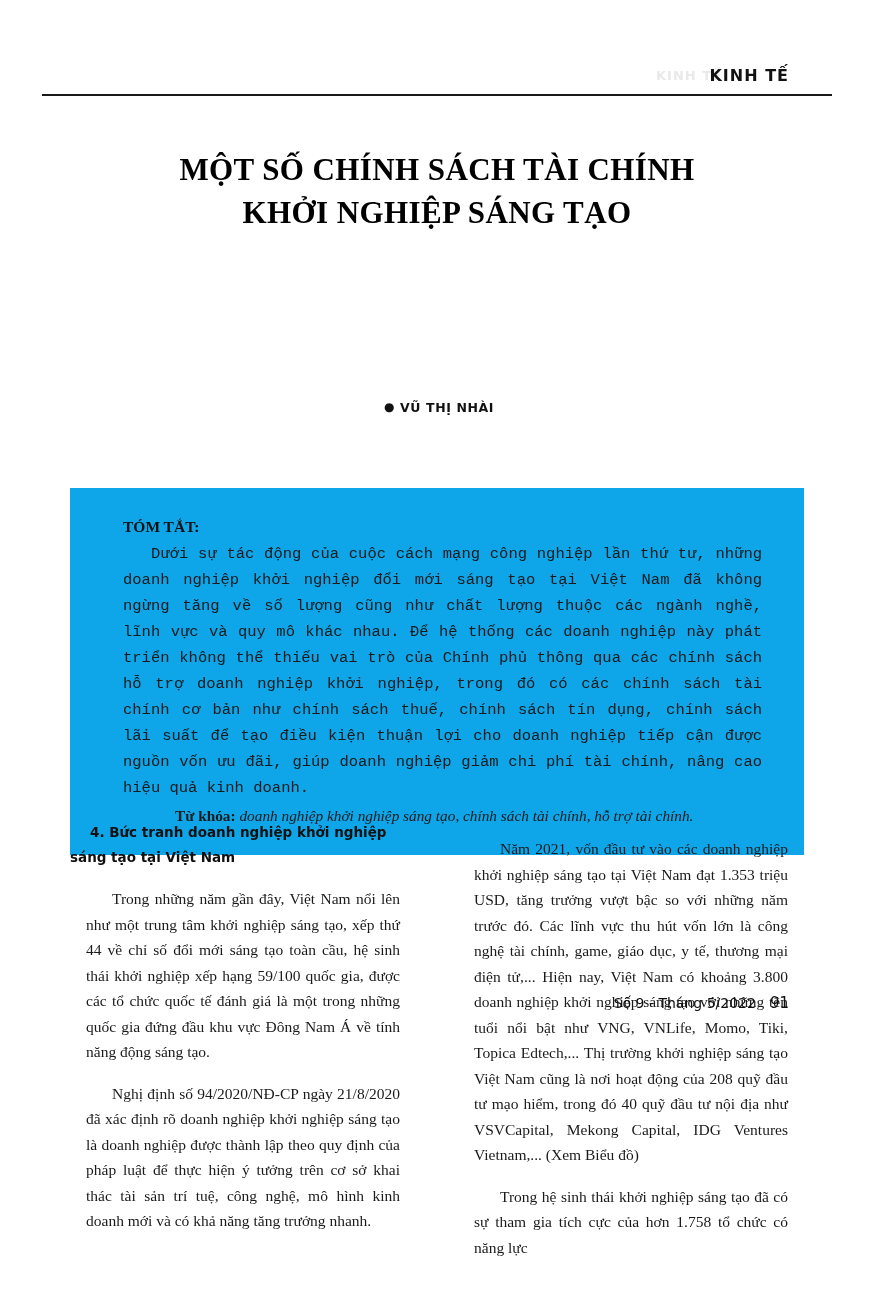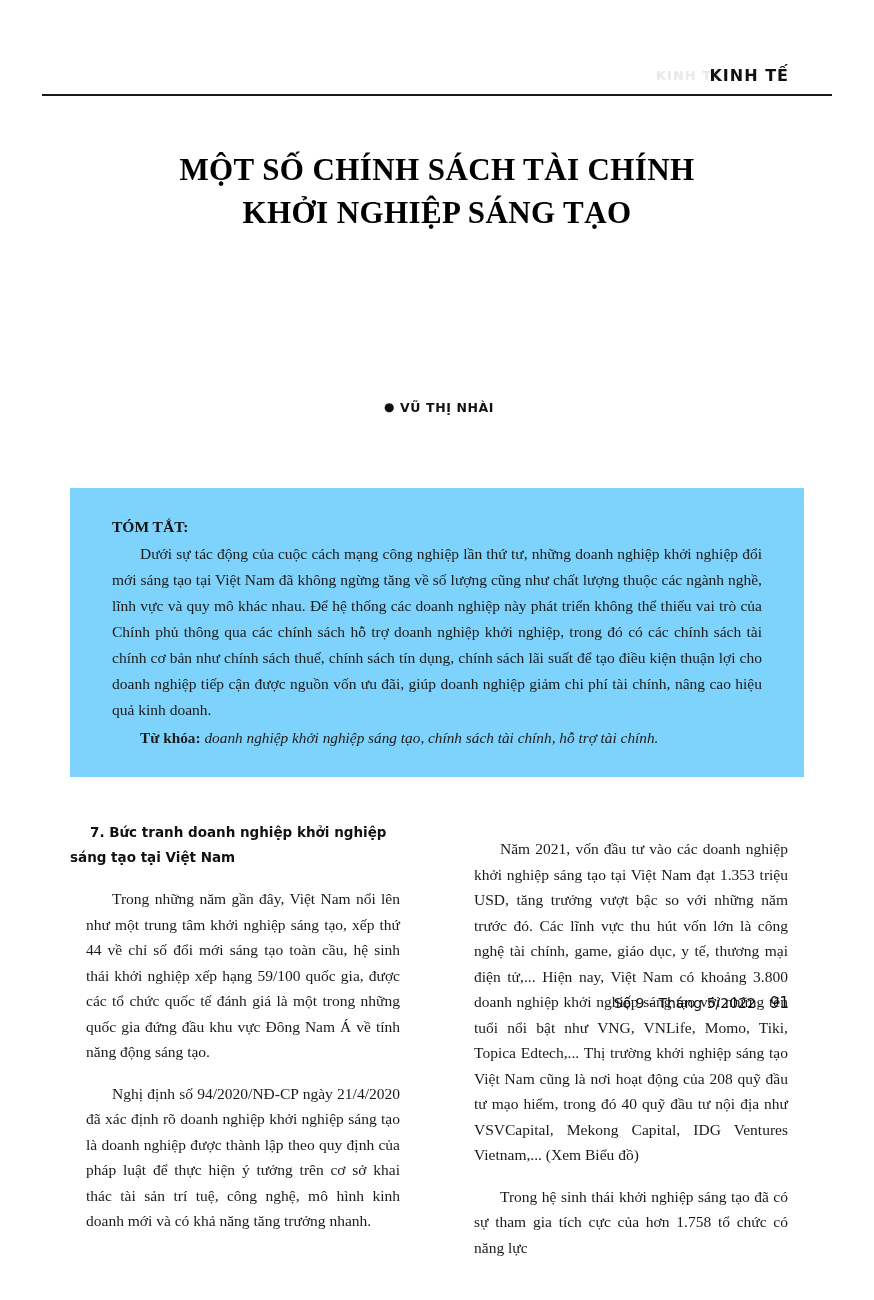--- a/index.html
+++ b/index.html
@@ -97,52 +97,53 @@
     vertical-align: 1px;
   }
 
   
   .abstract {
     position: absolute;
     top: 488px;
     left: 70px;
     width: 734px;
     min-height: 258px;
-    background: #7dd3fc;
+    background: #0ea5e9;
     box-sizing: border-box;
-    padding: 30px 42px 26px 42px;
+    padding: 30px 42px 26px 53px;
   }
   .abstract-heading {
     font-family: "Liberation Serif", serif;
     font-weight: bold;
     font-size: 15.5px;
     margin-bottom: 5px;
     color: #111;
   }
   .abstract-body {
-    font-family: Liberation Serif, serif;
+    font-family: Liberation Mono, monospace;
     font-size: 15.5px;
     line-height: 26px;
     text-align: justify;
     text-indent: 28px;
     color: #1a1a1a;
   }
   .abstract-keywords {
     font-family: "Liberation Serif", serif;
     font-size: 15.3px;
     line-height: 26px;
     text-align: justify;
     text-indent: 28px;
     margin-top: 2px;
     font-style: italic;
     color: #1a1a1a;
   }
   .abstract-keywords b {
     font-style: normal;
     font-weight: bold;
+    margin-left: 24px;
   }
 
   
   .columns {
     position: absolute;
     top: 820px;
     left: 70px;
     width: 734px;
     display: flex;
     gap: 42px;
@@ -208,23 +209,23 @@
   </div>
 
   <div class="abstract">
     <div class="abstract-heading">TÓM TẮT:</div>
     <div class="abstract-body">Dưới sự tác động của cuộc cách mạng công nghiệp lần thứ tư, những doanh nghiệp khởi nghiệp đổi mới sáng tạo tại Việt Nam đã không ngừng tăng về số lượng cũng như chất lượng thuộc các ngành nghề, lĩnh vực và quy mô khác nhau. Để hệ thống các doanh nghiệp này phát triển không thể thiếu vai trò của Chính phủ thông qua các chính sách hỗ trợ doanh nghiệp khởi nghiệp, trong đó có các chính sách tài chính cơ bản như chính sách thuế, chính sách tín dụng, chính sách lãi suất để tạo điều kiện thuận lợi cho doanh nghiệp tiếp cận được nguồn vốn ưu đãi, giúp doanh nghiệp giảm chi phí tài chính, nâng cao hiệu quả kinh doanh.</div>
     <div class="abstract-keywords"><b>Từ khóa:</b><span> doanh nghiệp khởi nghiệp sáng tạo, chính sách tài chính, hỗ trợ tài chính.</span></div>
   </div>
 
   <div class="columns">
     <div class="col">
-      <div class="sec-heading">7. Bức tranh doanh nghiệp khởi nghiệp sáng tạo tại Việt Nam</div>
+      <div class="sec-heading">4. Bức tranh doanh nghiệp khởi nghiệp sáng tạo tại Việt Nam</div>
       <p class="para">Trong những năm gần đây, Việt Nam nổi lên như một trung tâm khởi nghiệp sáng tạo, xếp thứ 44 về chỉ số đổi mới sáng tạo toàn cầu, hệ sinh thái khởi nghiệp xếp hạng 59/100 quốc gia, được các tổ chức quốc tế đánh giá là một trong những quốc gia đứng đầu khu vực Đông Nam Á về tính năng động sáng tạo.</p>
-      <p class="para">Nghị định số 94/2020/NĐ-CP ngày 21/4/2020 đã xác định rõ doanh nghiệp khởi nghiệp sáng tạo là doanh nghiệp được thành lập theo quy định của pháp luật để thực hiện ý tưởng trên cơ sở khai thác tài sản trí tuệ, công nghệ, mô hình kinh doanh mới và có khả năng tăng trưởng nhanh.</p>
+      <p class="para">Nghị định số 94/2020/NĐ-CP ngày 21/8/2020 đã xác định rõ doanh nghiệp khởi nghiệp sáng tạo là doanh nghiệp được thành lập theo quy định của pháp luật để thực hiện ý tưởng trên cơ sở khai thác tài sản trí tuệ, công nghệ, mô hình kinh doanh mới và có khả năng tăng trưởng nhanh.</p>
     </div>
     <div class="col">
       <p class="para">Năm 2021, vốn đầu tư vào các doanh nghiệp khởi nghiệp sáng tạo tại Việt Nam đạt 1.353 triệu USD, tăng trưởng vượt bậc so với những năm trước đó. Các lĩnh vực thu hút vốn lớn là công nghệ tài chính, game, giáo dục, y tế, thương mại điện tử,... Hiện nay, Việt Nam có khoảng 3.800 doanh nghiệp khởi nghiệp sáng tạo với những tên tuổi nổi bật như VNG, VNLife, Momo, Tiki, Topica Edtech,... Thị trường khởi nghiệp sáng tạo Việt Nam cũng là nơi hoạt động của 208 quỹ đầu tư mạo hiểm, trong đó 40 quỹ đầu tư nội địa như VSVCapital, Mekong Capital, IDG Ventures Vietnam,... (Xem Biểu đồ)</p>
       <p class="para">Trong hệ sinh thái khởi nghiệp sáng tạo đã có sự tham gia tích cực của hơn 1.758 tổ chức có năng lực</p>
     </div>
   </div>
 
   <div class="footer">
     <span class="issue">Số 9</span><span> - Tháng 5/2022</span><span class="pageno">91</span>
   </div>

